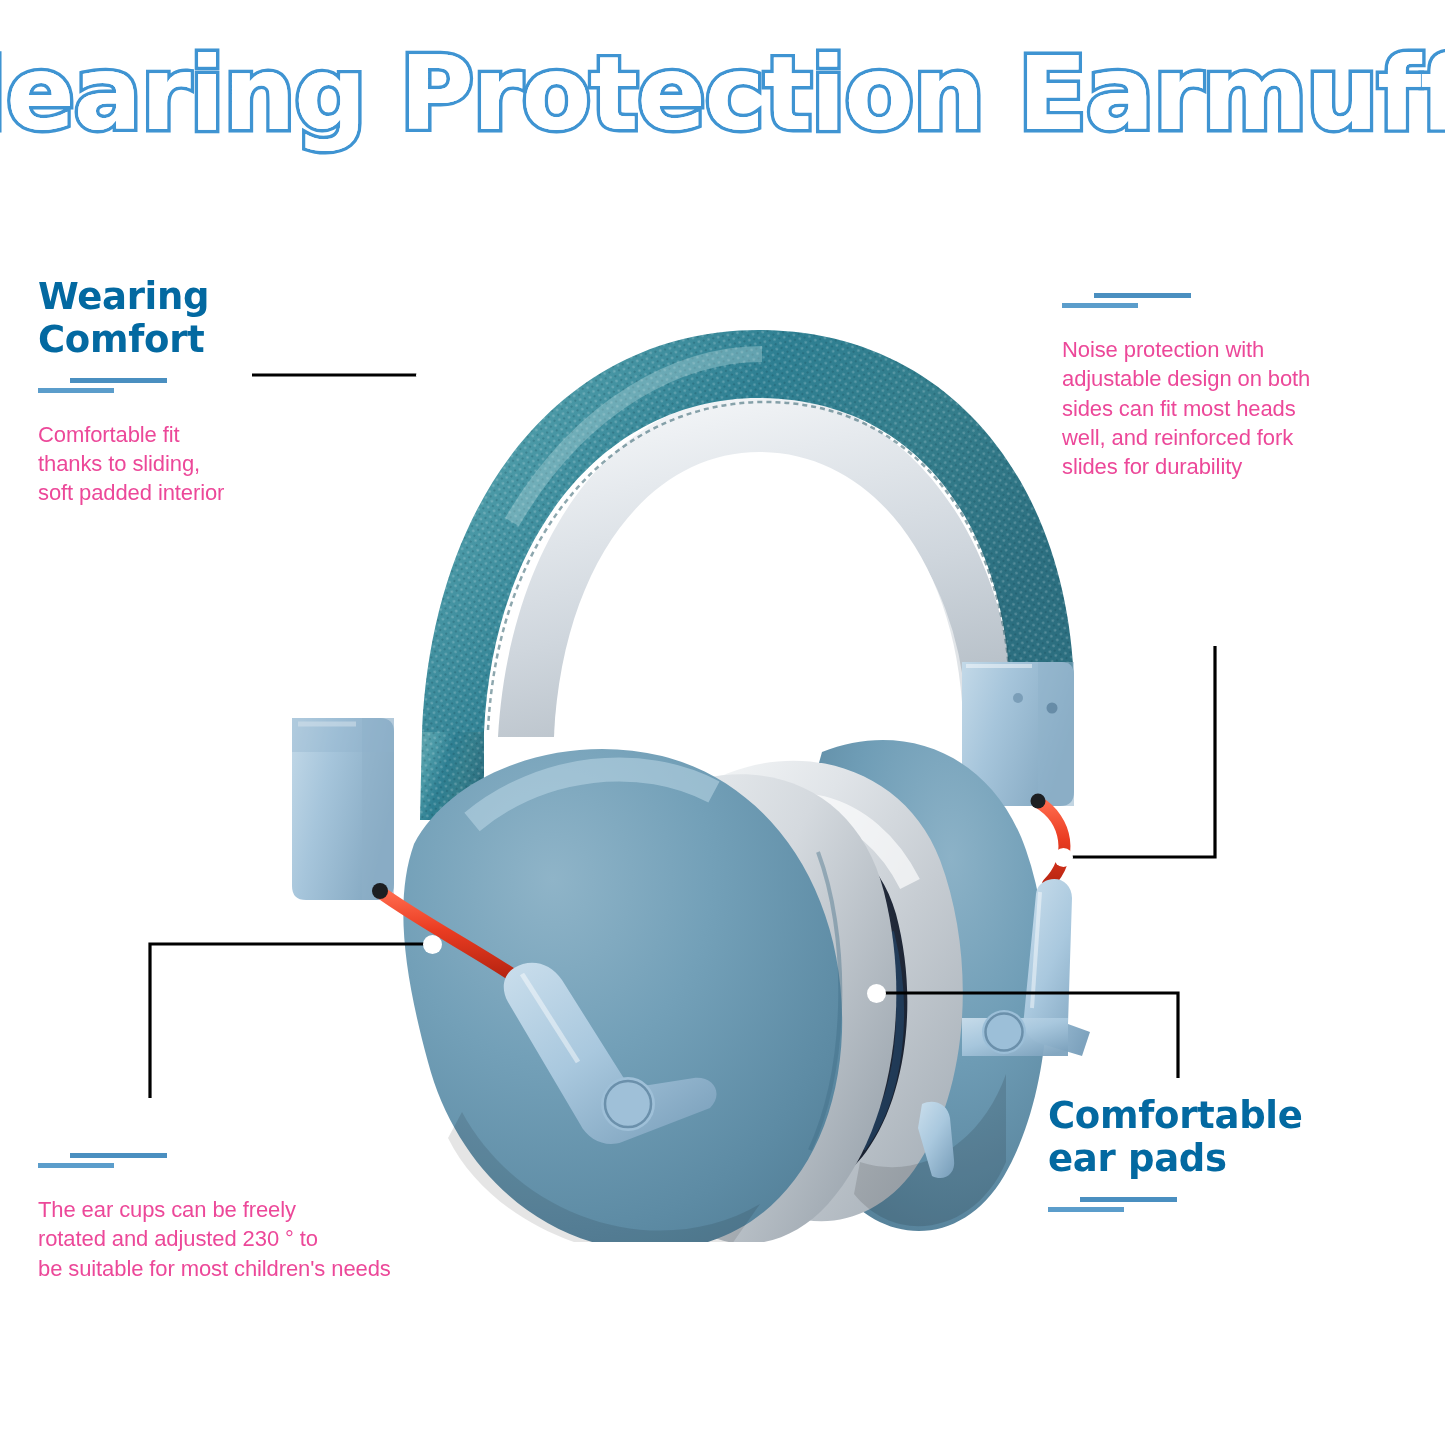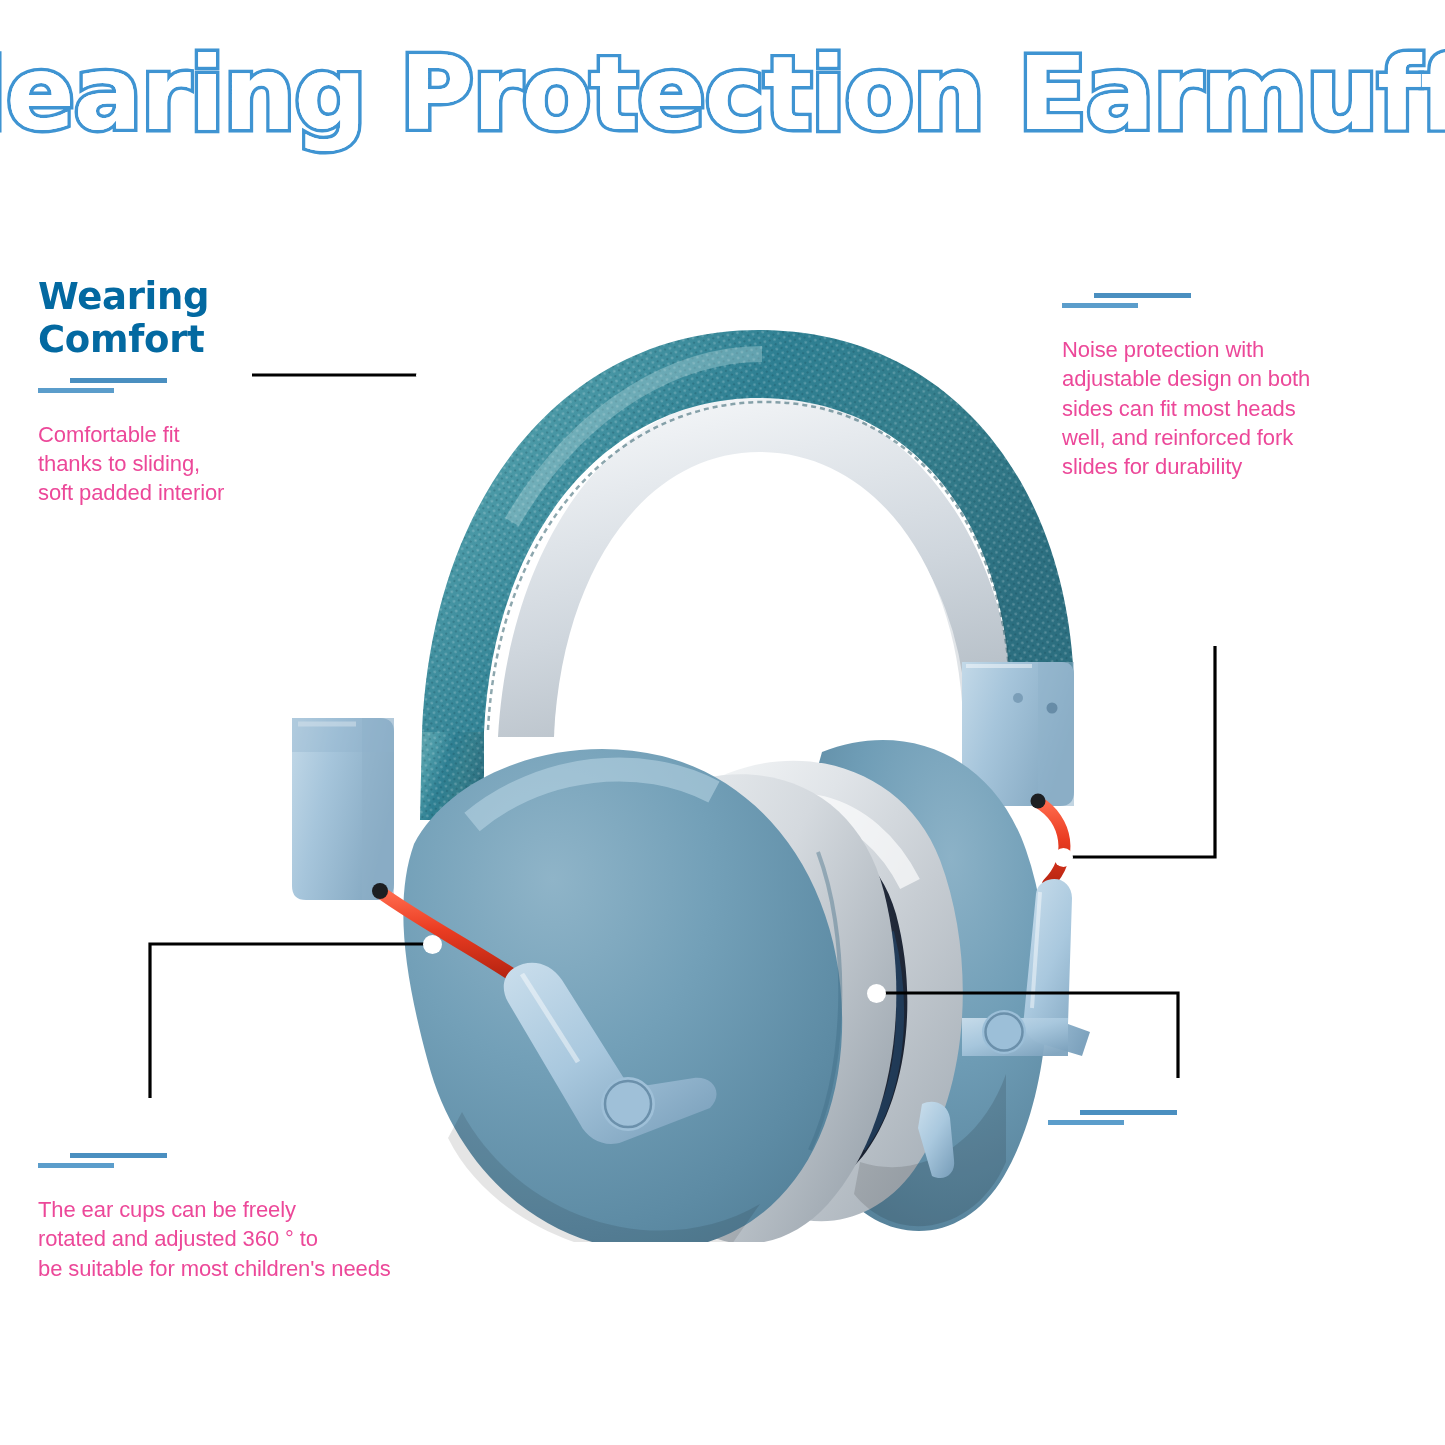--- a/index.html
+++ b/index.html
@@ -404,24 +404,26 @@
 well, and reinforced fork
 slides for durability</div>
   </div>
 
   <div class="block" id="block-improve">
     <div class="divider">
       <span class="bar-top"></span>
       <span class="bar-bottom"></span>
     </div>
     <div class="block-body">The ear cups can be freely
-rotated and adjusted 360 ° to
+rotated and adjusted 230 ° to
 be suitable for most children's needs</div>
   </div>
 
   <div class="block" id="block-earpads">
+    <div class="block-heading">Comfortable
+ear pads</div>
     <div class="divider">
       <span class="bar-top"></span>
       <span class="bar-bottom"></span>
     </div>
   </div>
 
 </div>
 
 </body></html>

